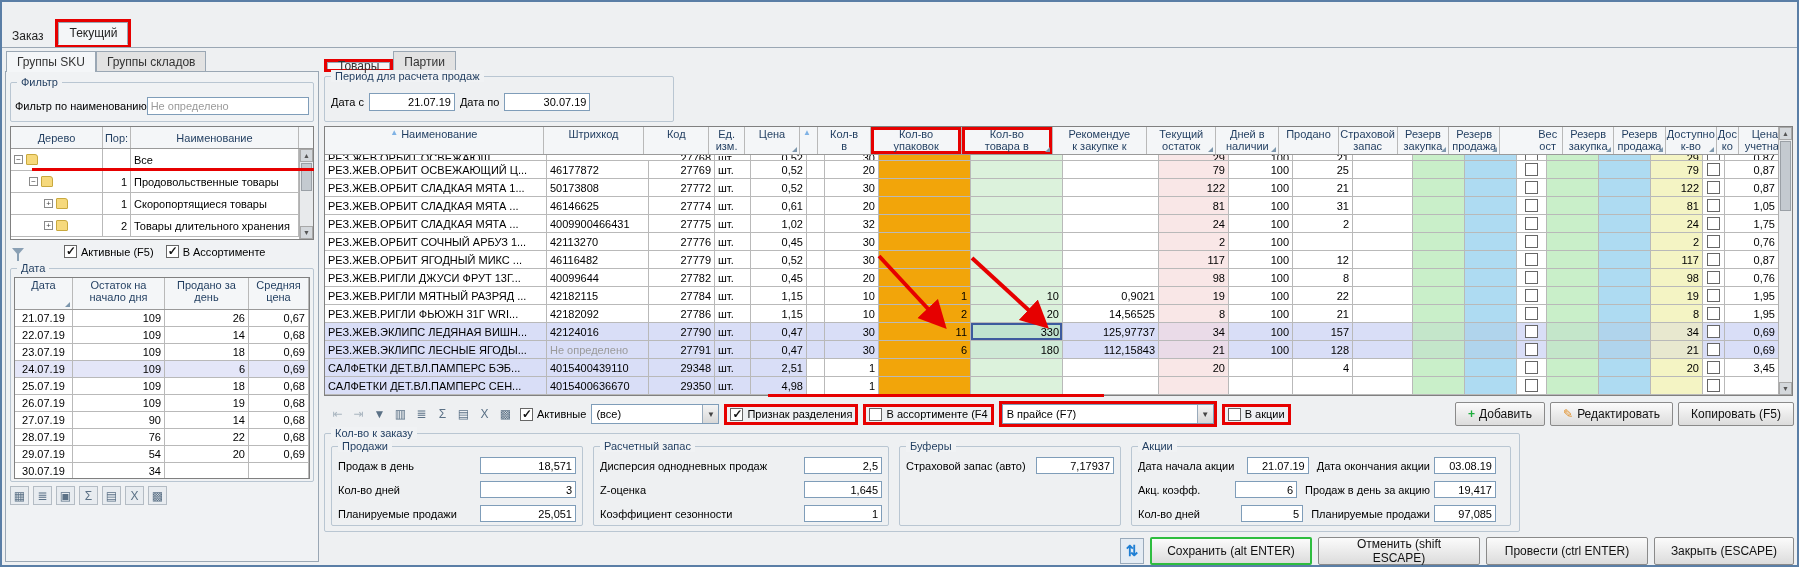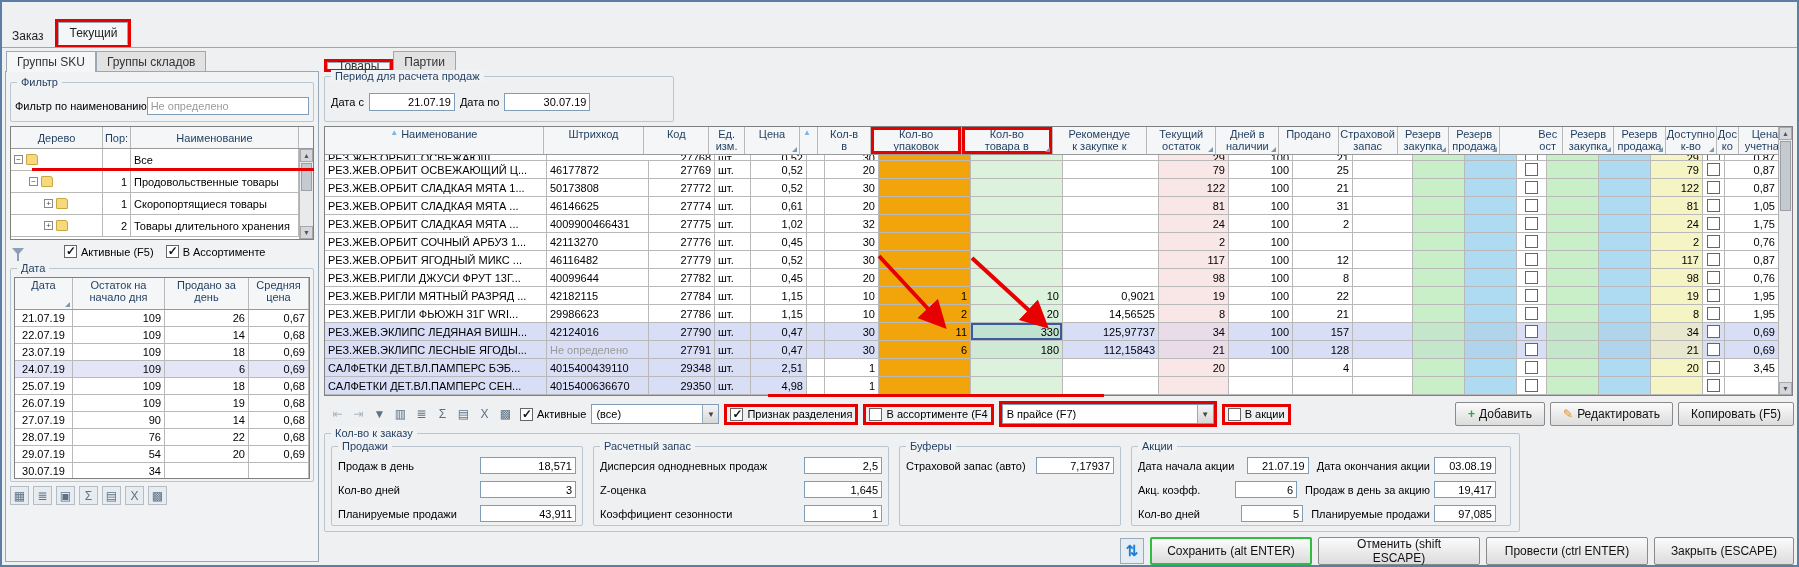--- a/index.html
+++ b/index.html
@@ -588,21 +588,21 @@
           <div class="td r col-resg" style="width: 52px;"></div>
           <div class="td r col-resb" style="width: 52px;"></div>
           <div class="td r col-yellow" style="width: 52px;">19</div>
           <div class="td c" style="width: 22px;">
             <span class="cb"></span>
           </div>
           <div class="td r" style="width: 54px;">1,95</div>
         </div>
         <div class="tr" style="height: 18px;">
           <div class="td l" style="width: 222px;">РЕЗ.ЖЕВ.РИГЛИ ФЬЮЖН 31Г WRI...</div>
-          <div class="td l" style="width: 102px;">29986623</div>
+          <div class="td l" style="width: 102px;">42182092</div>
           <div class="td r" style="width: 66px;">27786</div>
           <div class="td l" style="width: 36px;">шт.</div>
           <div class="td r" style="width: 56px;">1,15</div>
           <div class="td c" style="width: 18px;"></div>
           <div class="td r" style="width: 54px;">10</div>
           <div class="td r col-orange" style="width: 92px;">2</div>
           <div class="td r col-green" style="width: 92px;">20</div>
           <div class="td r" style="width: 96px;">14,56525</div>
           <div class="td r col-pink" style="width: 70px;">8</div>
           <div class="td r" style="width: 64px;">100</div>
@@ -823,21 +823,21 @@
             <div class="fld">
               <span class="lbl" style="flex: 1 1 0%;">Продаж в день</span>
               <div class="val" style="width: 96px;">18,571</div>
             </div>
             <div class="fld">
               <span class="lbl" style="flex: 1 1 0%;">Кол-во дней</span>
               <div class="val" style="width: 96px;">3</div>
             </div>
             <div class="fld">
               <span class="lbl" style="flex: 1 1 0%;">Планируемые продажи</span>
-              <div class="val" style="width: 96px;">43,911</div>
+              <div class="val" style="width: 96px;">25,051</div>
             </div>
           </div>
       </div>
       <div class="fieldset" style="position:relative;width:296px;height:80px;padding:10px 6px 0">
         <span class="fs-label">Расчетный запас</span>
         <div id="grp-calc">
             <div class="fld">
               <span class="lbl" style="flex: 1 1 0%;">Дисперсия однодневных продаж</span>
               <div class="val" style="width: 78px;">2,5</div>
             </div>

